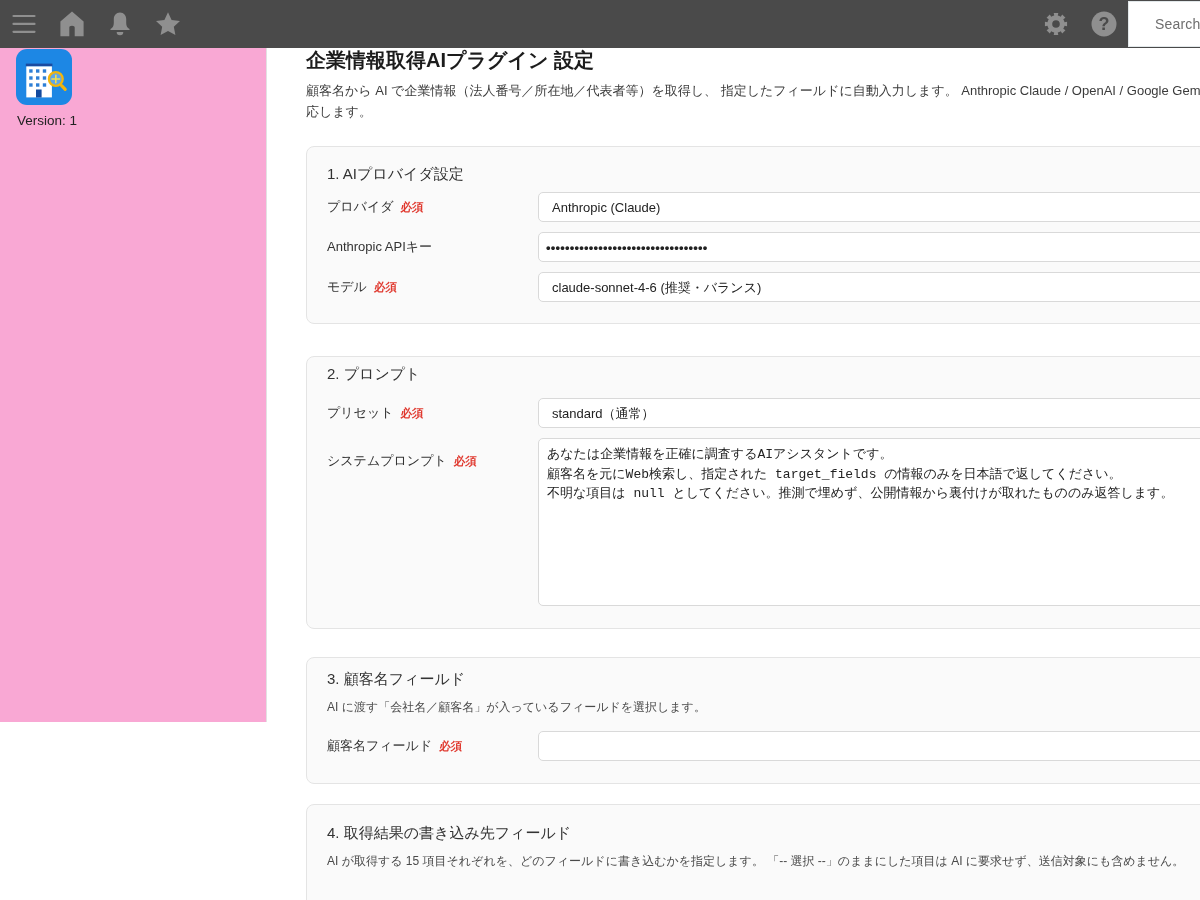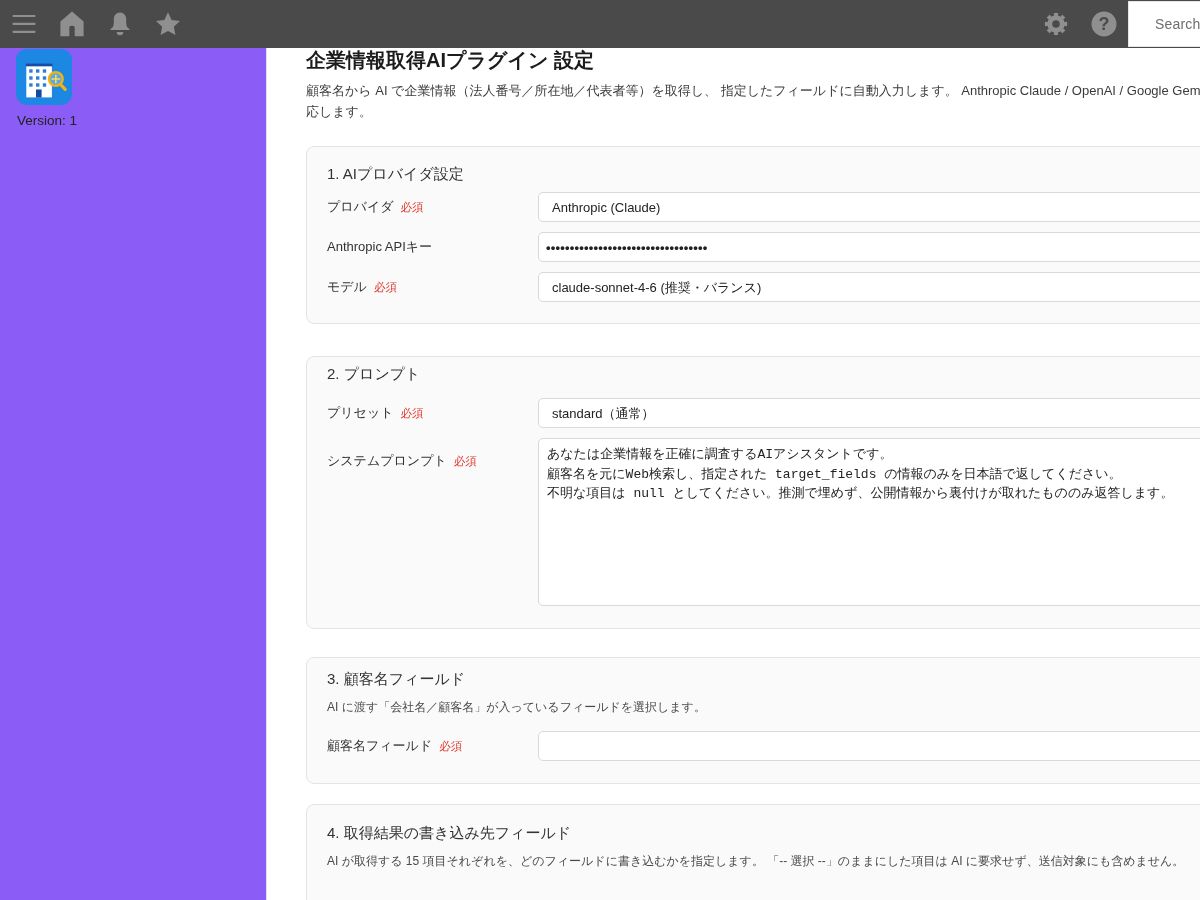--- a/index.html
+++ b/index.html
@@ -7,33 +7,33 @@
   html,body { width:1200px; height:900px; overflow:hidden; background:#fff;
     font-family:"Liberation Sans",sans-serif; }
   
   .topbar { position:fixed; top:0; left:0; width:1200px; height:48px; background:#4a4a4a; z-index:10; }
   .tb-icons { position:absolute; left:0; top:0; height:48px; display:flex; }
   .tb-ic { width:48px; height:48px; display:flex; align-items:center; justify-content:center; }
   .searchbox { position:absolute; left:1128px; top:1px; width:200px; height:46px; background:#fff;
     border:1px solid #e2e8ea; display:flex; align-items:center; }
   .searchbox span { color:#6e6e6e; font-size:14px; letter-spacing:.2px; padding-left:26px; }
   
-  .sidebar { position:fixed; left:0; top:48px; width:267px; height:852px; background:#8b5cf6;
+  .sidebar { position:fixed; left:0; top:48px; width:267px; height:674px; background:#f9a8d4;
     border-right:1px solid #e2e2e2; }
   .appicon { margin:1px 0 0 16px; width:56px; height:56px; display:block; }
   .version { margin:8px 0 0 17px; font-size:13.5px; color:#222; }
   
   .main { position:absolute; left:306px; top:48px; width:1000px; }
   h1.title { font-size:20px; line-height:24px; font-weight:600; color:#1c1c1c; }
   .desc { margin-top:8px; font-size:13px; line-height:21px; color:#3b3b3b; white-space:nowrap; }
   .box { background:#fafafa; border:1px solid #e4e4e4; border-radius:8px; padding:16px 20px 20px 20px; }
   .box h2 { font-size:15px; line-height:22px; font-weight:400; color:#333; }
   .row { display:flex; align-items:center; margin-top:10px; }
   .row label { width:211px; flex:0 0 211px; font-size:13px; color:#333; }
-  .req { color:#e0392f; font-size:11.5px; font-weight:normal; margin-left:7px; }
+  .req { color:#e0392f; font-size:11.5px; font-weight:bold; margin-left:7px; }
   select, input[type=text] { height:30px; flex:1 1 auto; background:#fff; border:1px solid #d9d9d9;
     border-radius:5px; font-family:"Liberation Sans",sans-serif; font-size:13px; color:#222;
     padding:0 0 0 13px; appearance:none; -webkit-appearance:none; outline:none; }
   textarea { flex:1 1 auto; height:168px; background:#fff; border:1px solid #d9d9d9; border-radius:5px;
     font-family:"Liberation Mono",monospace; font-size:13px; line-height:19.5px; color:#222;
     padding:6px 8px; resize:none; outline:none; }
   .dots { font-size:12px; font-weight:bold; letter-spacing:0.2px; padding-left:7px !important; }
   .smalldesc { font-size:12px; line-height:19px; color:#4a4a4a; white-space:nowrap; }
 </style>
 </head>

